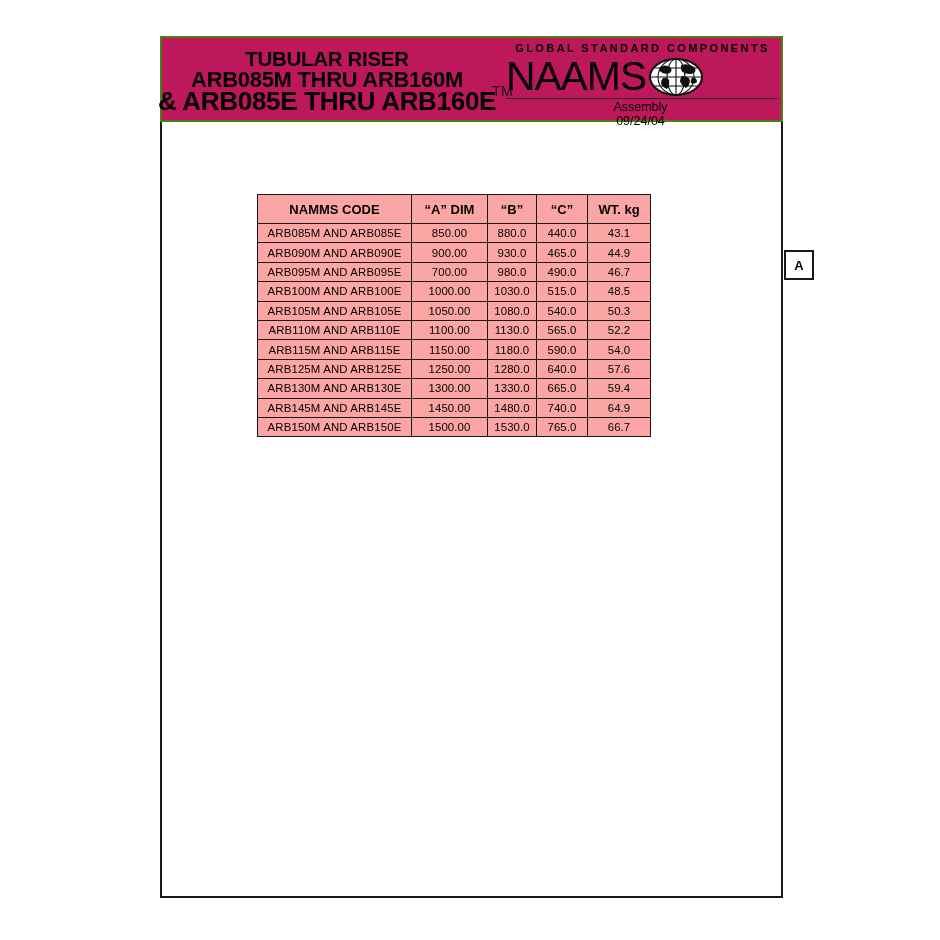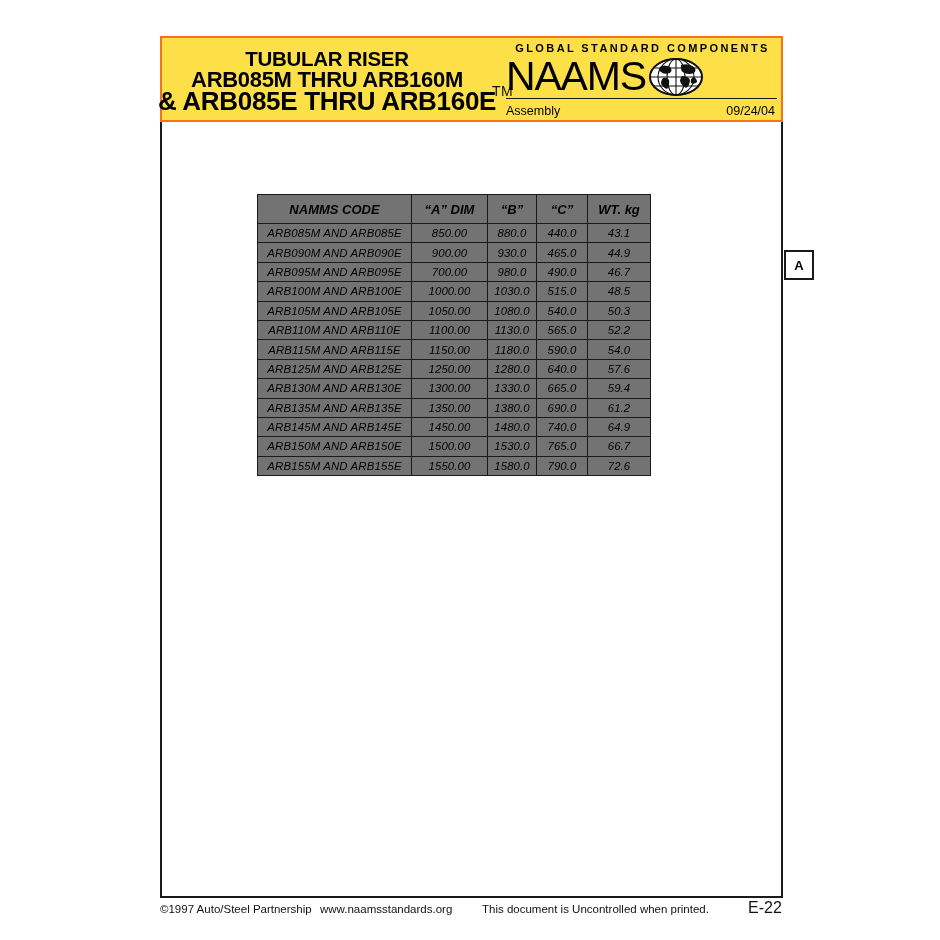--- a/index.html
+++ b/index.html
@@ -36,23 +36,23 @@
     background: #ffffff;
   }
 
   
   #title-block {
     position: absolute;
     left: 160px;
     top: 36px;
     width: 623px;
     height: 86px;
-    border: 2px solid #f97316;
-    box-sizing: border-box;
-    background: #fde047;
+    border: 2px solid #4d7c0f;
+    box-sizing: border-box;
+    background: #be185d;
     display: flex;
     flex-direction: row;
   }
   #title-left {
     width: 330px;
     height: 100%;
     position: relative;
     display: flex;
     flex-direction: column;
     align-items: center;
@@ -133,20 +133,21 @@
   #assembly-row {
     position: absolute;
     left: 14px;
     right: 6px;
     top: 62px;
     height: 22px;
     display: flex;
     align-items: center;
     justify-content: space-between;
     font-size: 12.5px;
+    flex-direction: column;
   }
 
   
   #revision-marker {
     position: absolute;
     left: 784px;
     top: 250px;
     width: 30px;
     height: 30px;
     border: 2px solid #1a1a1a;
@@ -162,23 +163,22 @@
   
   #spec-table-wrap {
     position: absolute;
     left: 257px;
     top: 194px;
     width: 393px;
   }
   table#spec-table {
     border-collapse: collapse;
     width: 393px;
-    background: #737373;
+    background: #fca5a5;
     table-layout: fixed;
-    font-style: italic;
   }
   table#spec-table th,
   table#spec-table td {
     border: 1.3px solid #1a1a1a;
     text-align: center;
     font-size: 11.4px;
     color: #000;
     padding: 0;
   }
   table#spec-table thead th {
@@ -358,51 +358,31 @@
             <td>57.6</td>
           </tr>
           <tr>
             <td class="code-cell">ARB130M AND ARB130E</td>
             <td>1300.00</td>
             <td>1330.0</td>
             <td>665.0</td>
             <td>59.4</td>
           </tr>
           <tr>
-            <td class="code-cell">ARB135M AND ARB135E</td>
-            <td>1350.00</td>
-            <td>1380.0</td>
-            <td>690.0</td>
-            <td>61.2</td>
-          </tr>
-          <tr>
             <td class="code-cell">ARB145M AND ARB145E</td>
             <td>1450.00</td>
             <td>1480.0</td>
             <td>740.0</td>
             <td>64.9</td>
           </tr>
           <tr>
             <td class="code-cell">ARB150M AND ARB150E</td>
             <td>1500.00</td>
             <td>1530.0</td>
             <td>765.0</td>
             <td>66.7</td>
           </tr>
-          <tr>
-            <td class="code-cell">ARB155M AND ARB155E</td>
-            <td>1550.00</td>
-            <td>1580.0</td>
-            <td>790.0</td>
-            <td>72.6</td>
-          </tr>
         </tbody>
     </table>
   </div>
 
-  <div id="footer">
-    <span class="f-copyright">©1997 Auto/Steel Partnership</span>
-    <span class="f-url">www.naamsstandards.org</span>
-    <span class="f-notice">This document is Uncontrolled when printed.</span>
-    <span class="f-page">E-22</span>
-  </div>
 
 </div>
 
 </body></html>

